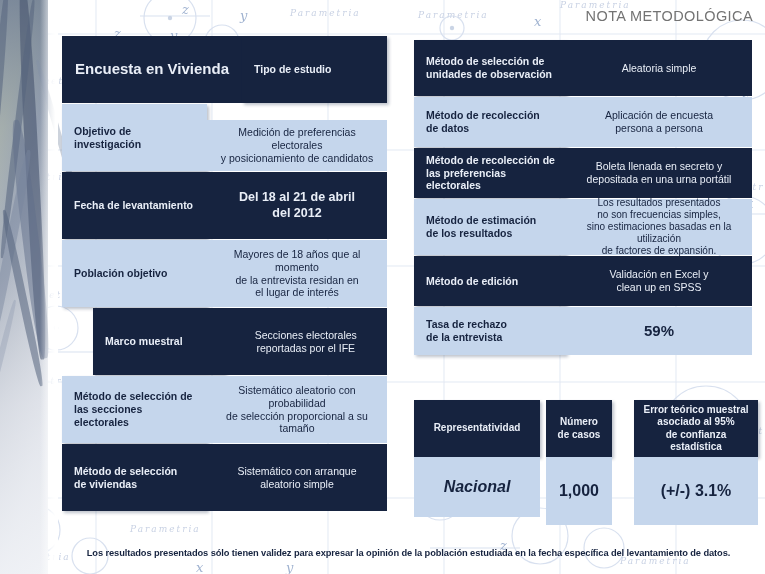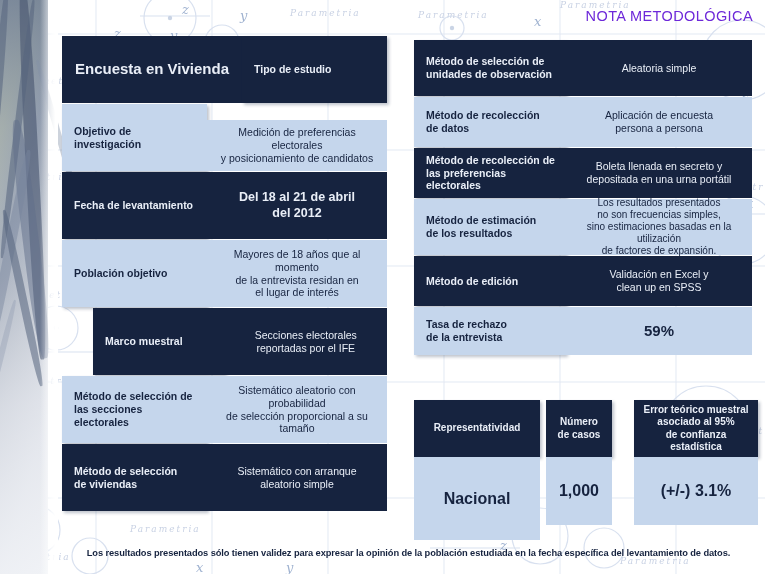--- a/index.html
+++ b/index.html
@@ -73,21 +73,21 @@
     background: linear-gradient(to right, rgba(255,255,255,0) 0%, #ffffff 85%);
   }
 
   
   .header-title {
     position: absolute;
     right: 12px;
     top: 8px;
     font-size: 14.5px;
     letter-spacing: 0.4px;
-    color: #6d28d9;
+    color: #737373;
     font-family: "Liberation Sans", sans-serif;
   }
 
   
   .col {
     position: absolute;
   }
   .row {
     display: flex;
     align-items: stretch;
@@ -336,21 +336,21 @@
       </div>
       <div class="row" style="height: 48px;">
         <div class="cell label shadow light" style="width: 152px;">Tasa de rechazo<br>de la entrevista</div>
         <div class="cell value big light" style="width: 186px;">59%</div>
       </div>
     </div>
 
   <div class="summary" id="summary" style="left:414px; top:400px;">
       <div class="sumcol" style="width: 126px;">
         <div class="sumhead" style="height: 57px;">Representatividad</div>
-        <div class="sumval" style="height: 83px;">Nacional</div>
+        <div class="sumval" style="height: 60px; font-style: italic;">Nacional</div>
       </div>
       <div class="sumcol" style="width: 66px;">
         <div class="sumhead" style="height: 57px;">Número<br>de casos</div>
         <div class="sumval" style="height: 68px;">1,000</div>
       </div>
       <div class="sumcol" style="width: 124px; padding-left: 16px;">
         <div class="sumhead" style="height: 57px;">Error teórico muestral<br>asociado al 95%<br>de confianza estadística</div>
         <div class="sumval" style="height: 68px;">(+/-) 3.1%</div>
       </div>
     </div>

